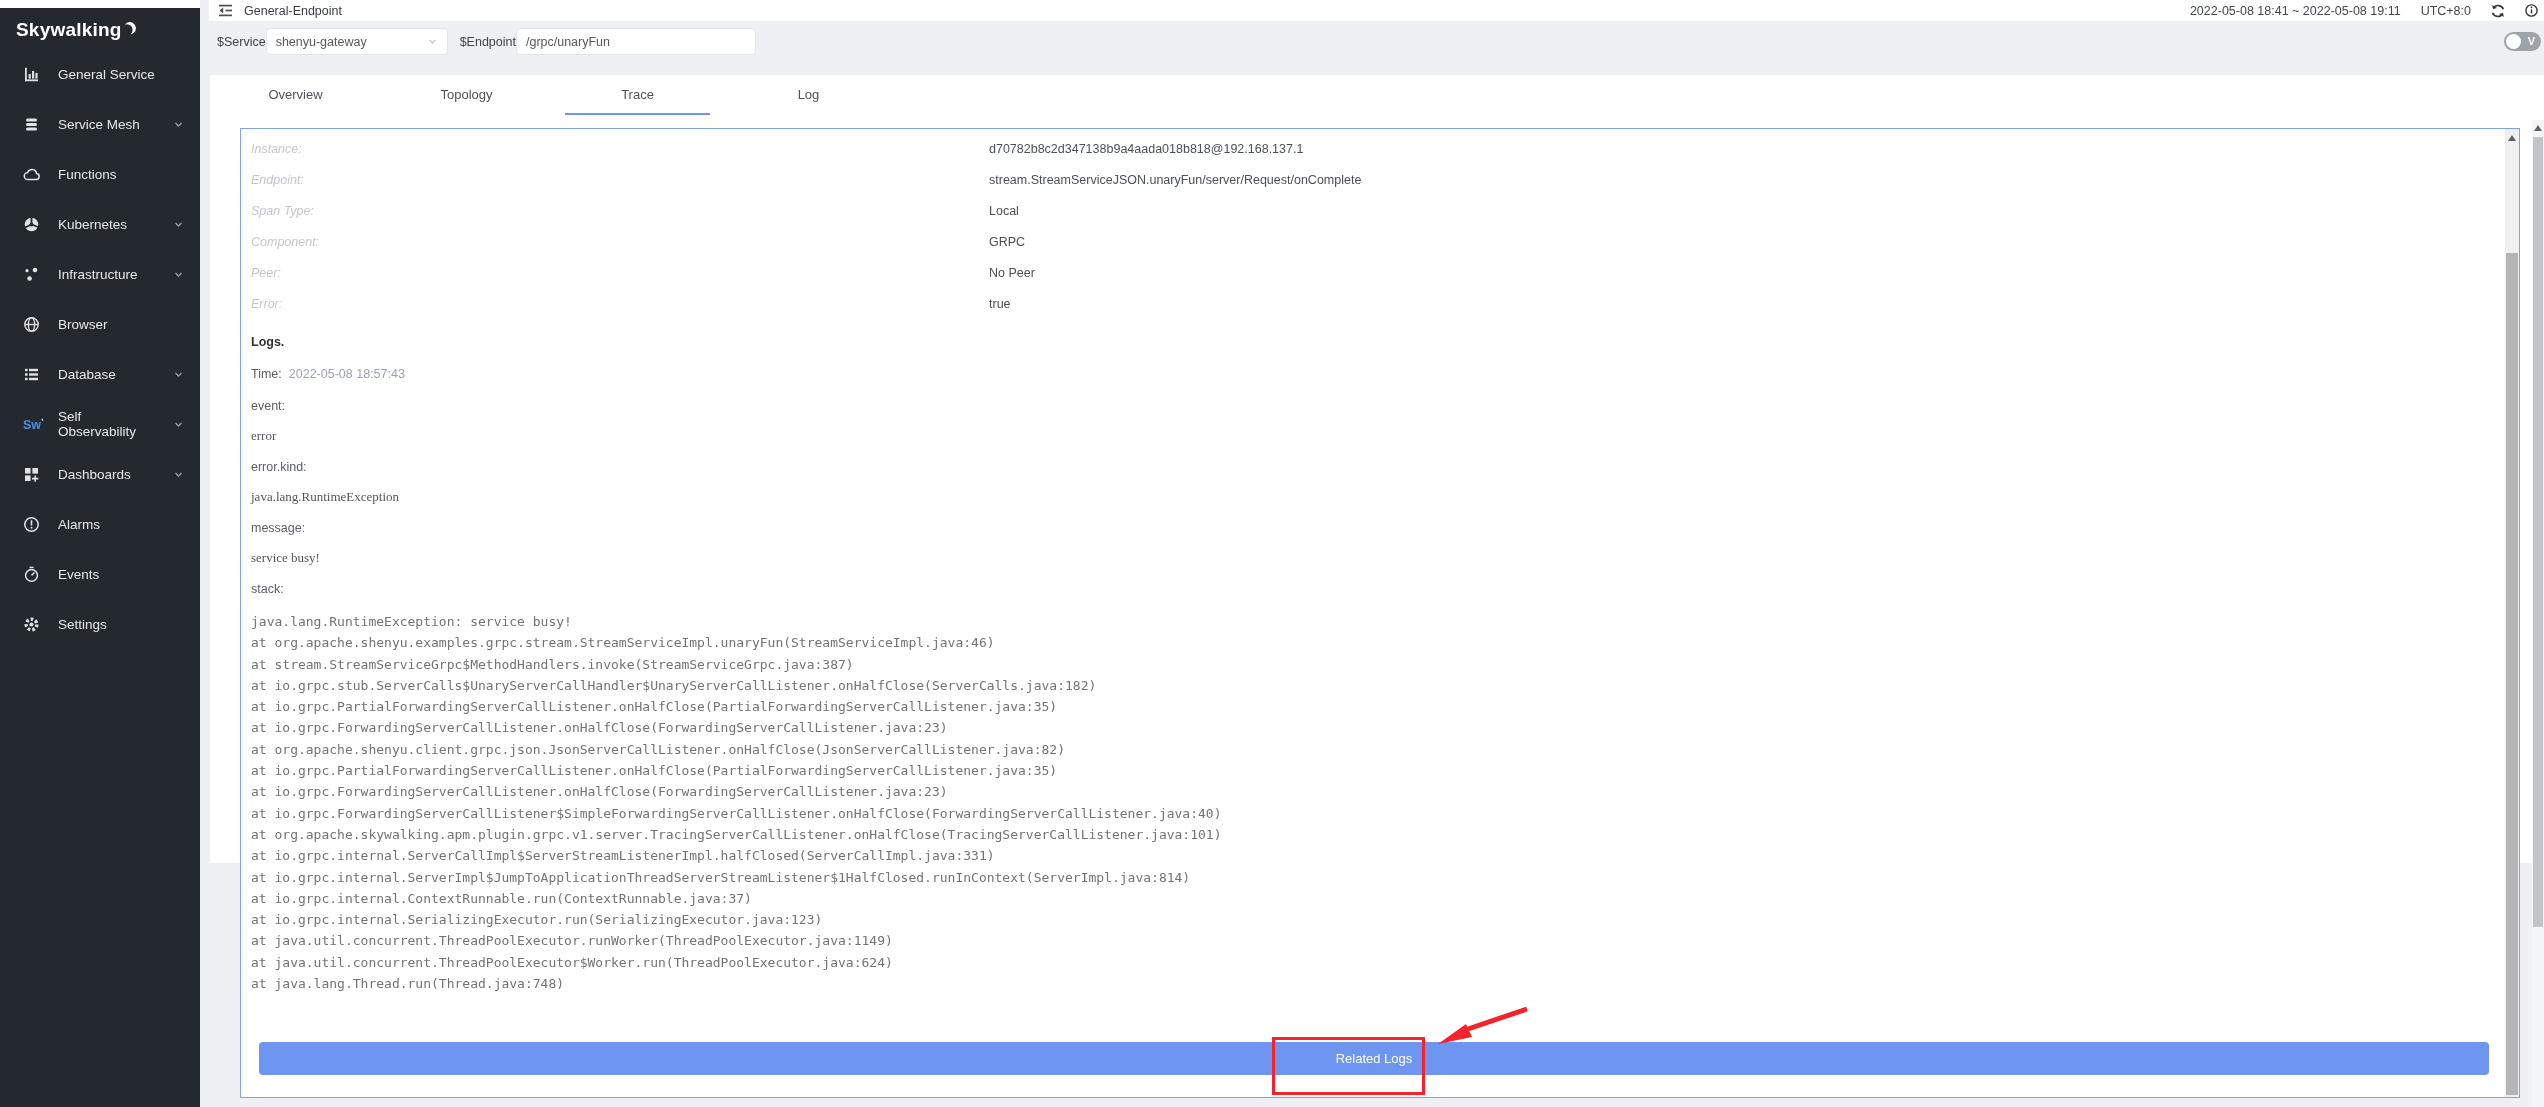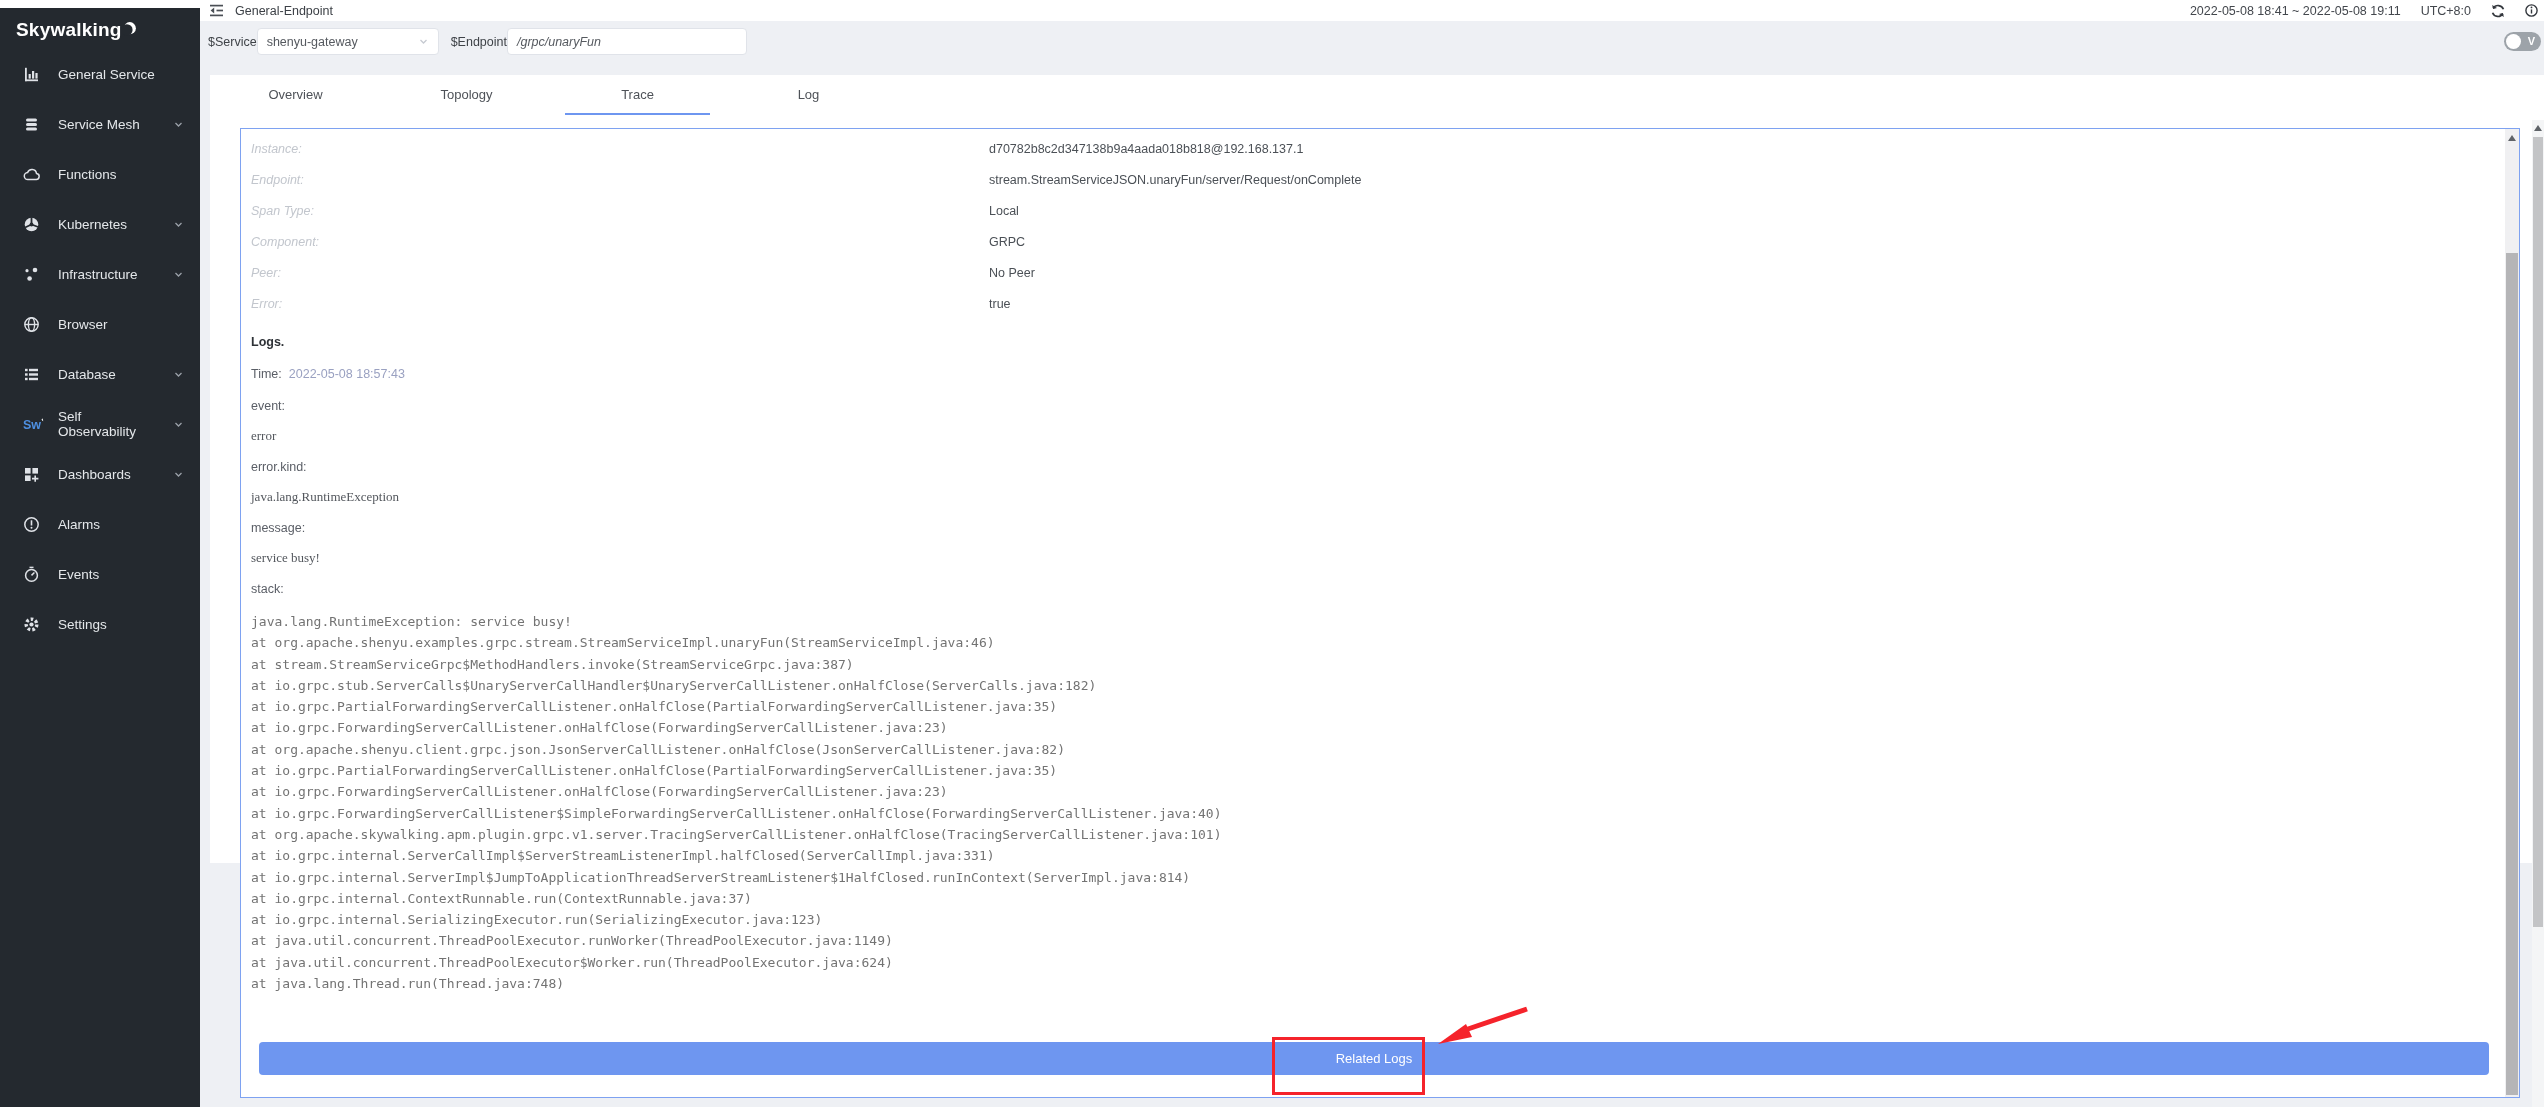--- a/index.html
+++ b/index.html
@@ -9,33 +9,33 @@
   
   .sidebar { position:absolute; left:0; top:8px; width:200px; height:1107px; background:#24292f; z-index:3; }
   .logo { display:flex; align-items:flex-start; gap:1px; padding:11px 0 8px 16px; color:#fff;
           font-size:19px; font-weight:700; letter-spacing:.2px; }
   .nav-item { display:flex; align-items:center; height:50px; padding:0 16px 0 23px; gap:13px;
               color:#e4e7ea; font-size:13.5px; cursor:pointer; }
   .nav-item .ico { width:22px; display:flex; align-items:center; justify-content:flex-start; flex:none; }
   .nav-item .chev { margin-left:auto; display:flex; }
 
   
-  .main { position:absolute; left:200px; top:0; width:2344px; height:1107px; background:#eef0f4; }
+  .main { position:absolute; left:200px; top:0; width:2344px; height:1107px; background:#eef0f4;padding-left:9px; }
 
   .topbar { height:21px; background:#fff; display:flex; align-items:center; padding:0 6px 0 9px; gap:11px;
             font-size:12.5px; color:#3c4046; }
   .topbar .right { margin-left:auto; display:flex; align-items:center; gap:20px; color:#43474d; }
 
   .toolbar { height:41px; display:flex; align-items:center; padding-left:8px; gap:0;
              font-size:12.5px; color:#3f4348; }
   .select-box { width:182px; height:27px; background:#fff; border:1px solid #e0e3e9; border-radius:4px;
                 display:flex; align-items:center; padding:0 9px; color:#55595f; }
   .select-box .chev { margin-left:auto; display:flex; }
   .input-box { width:240px; height:27px; background:#fff; border:1px solid #e0e3e9; border-radius:4px;
-               display:flex; align-items:center; padding:0 9px; color:#55595f;font-style:italic; }
+               display:flex; align-items:center; padding:0 9px; color:#55595f; }
   .ep-label { margin-left:12px; }
   .toggle { margin-left:auto; margin-right:3px; position:relative; width:37px; height:19px;
             border-radius:10px; background:#9da3a9; cursor:pointer; }
   .toggle .knob { position:absolute; left:2px; top:2px; width:15px; height:15px; border-radius:50%; background:#fff; }
   .toggle .tlabel { position:absolute; right:6px; top:3px; color:#fff; font-size:11px; font-weight:700; }
 
   
   .card { position:absolute; left:10px; top:75px; width:2334px; height:788px; background:#fff; }
   .tabbar { display:flex; height:40px; }
   .tab { width:171px; text-align:center; line-height:40px; font-size:13px; color:#4e5258;

